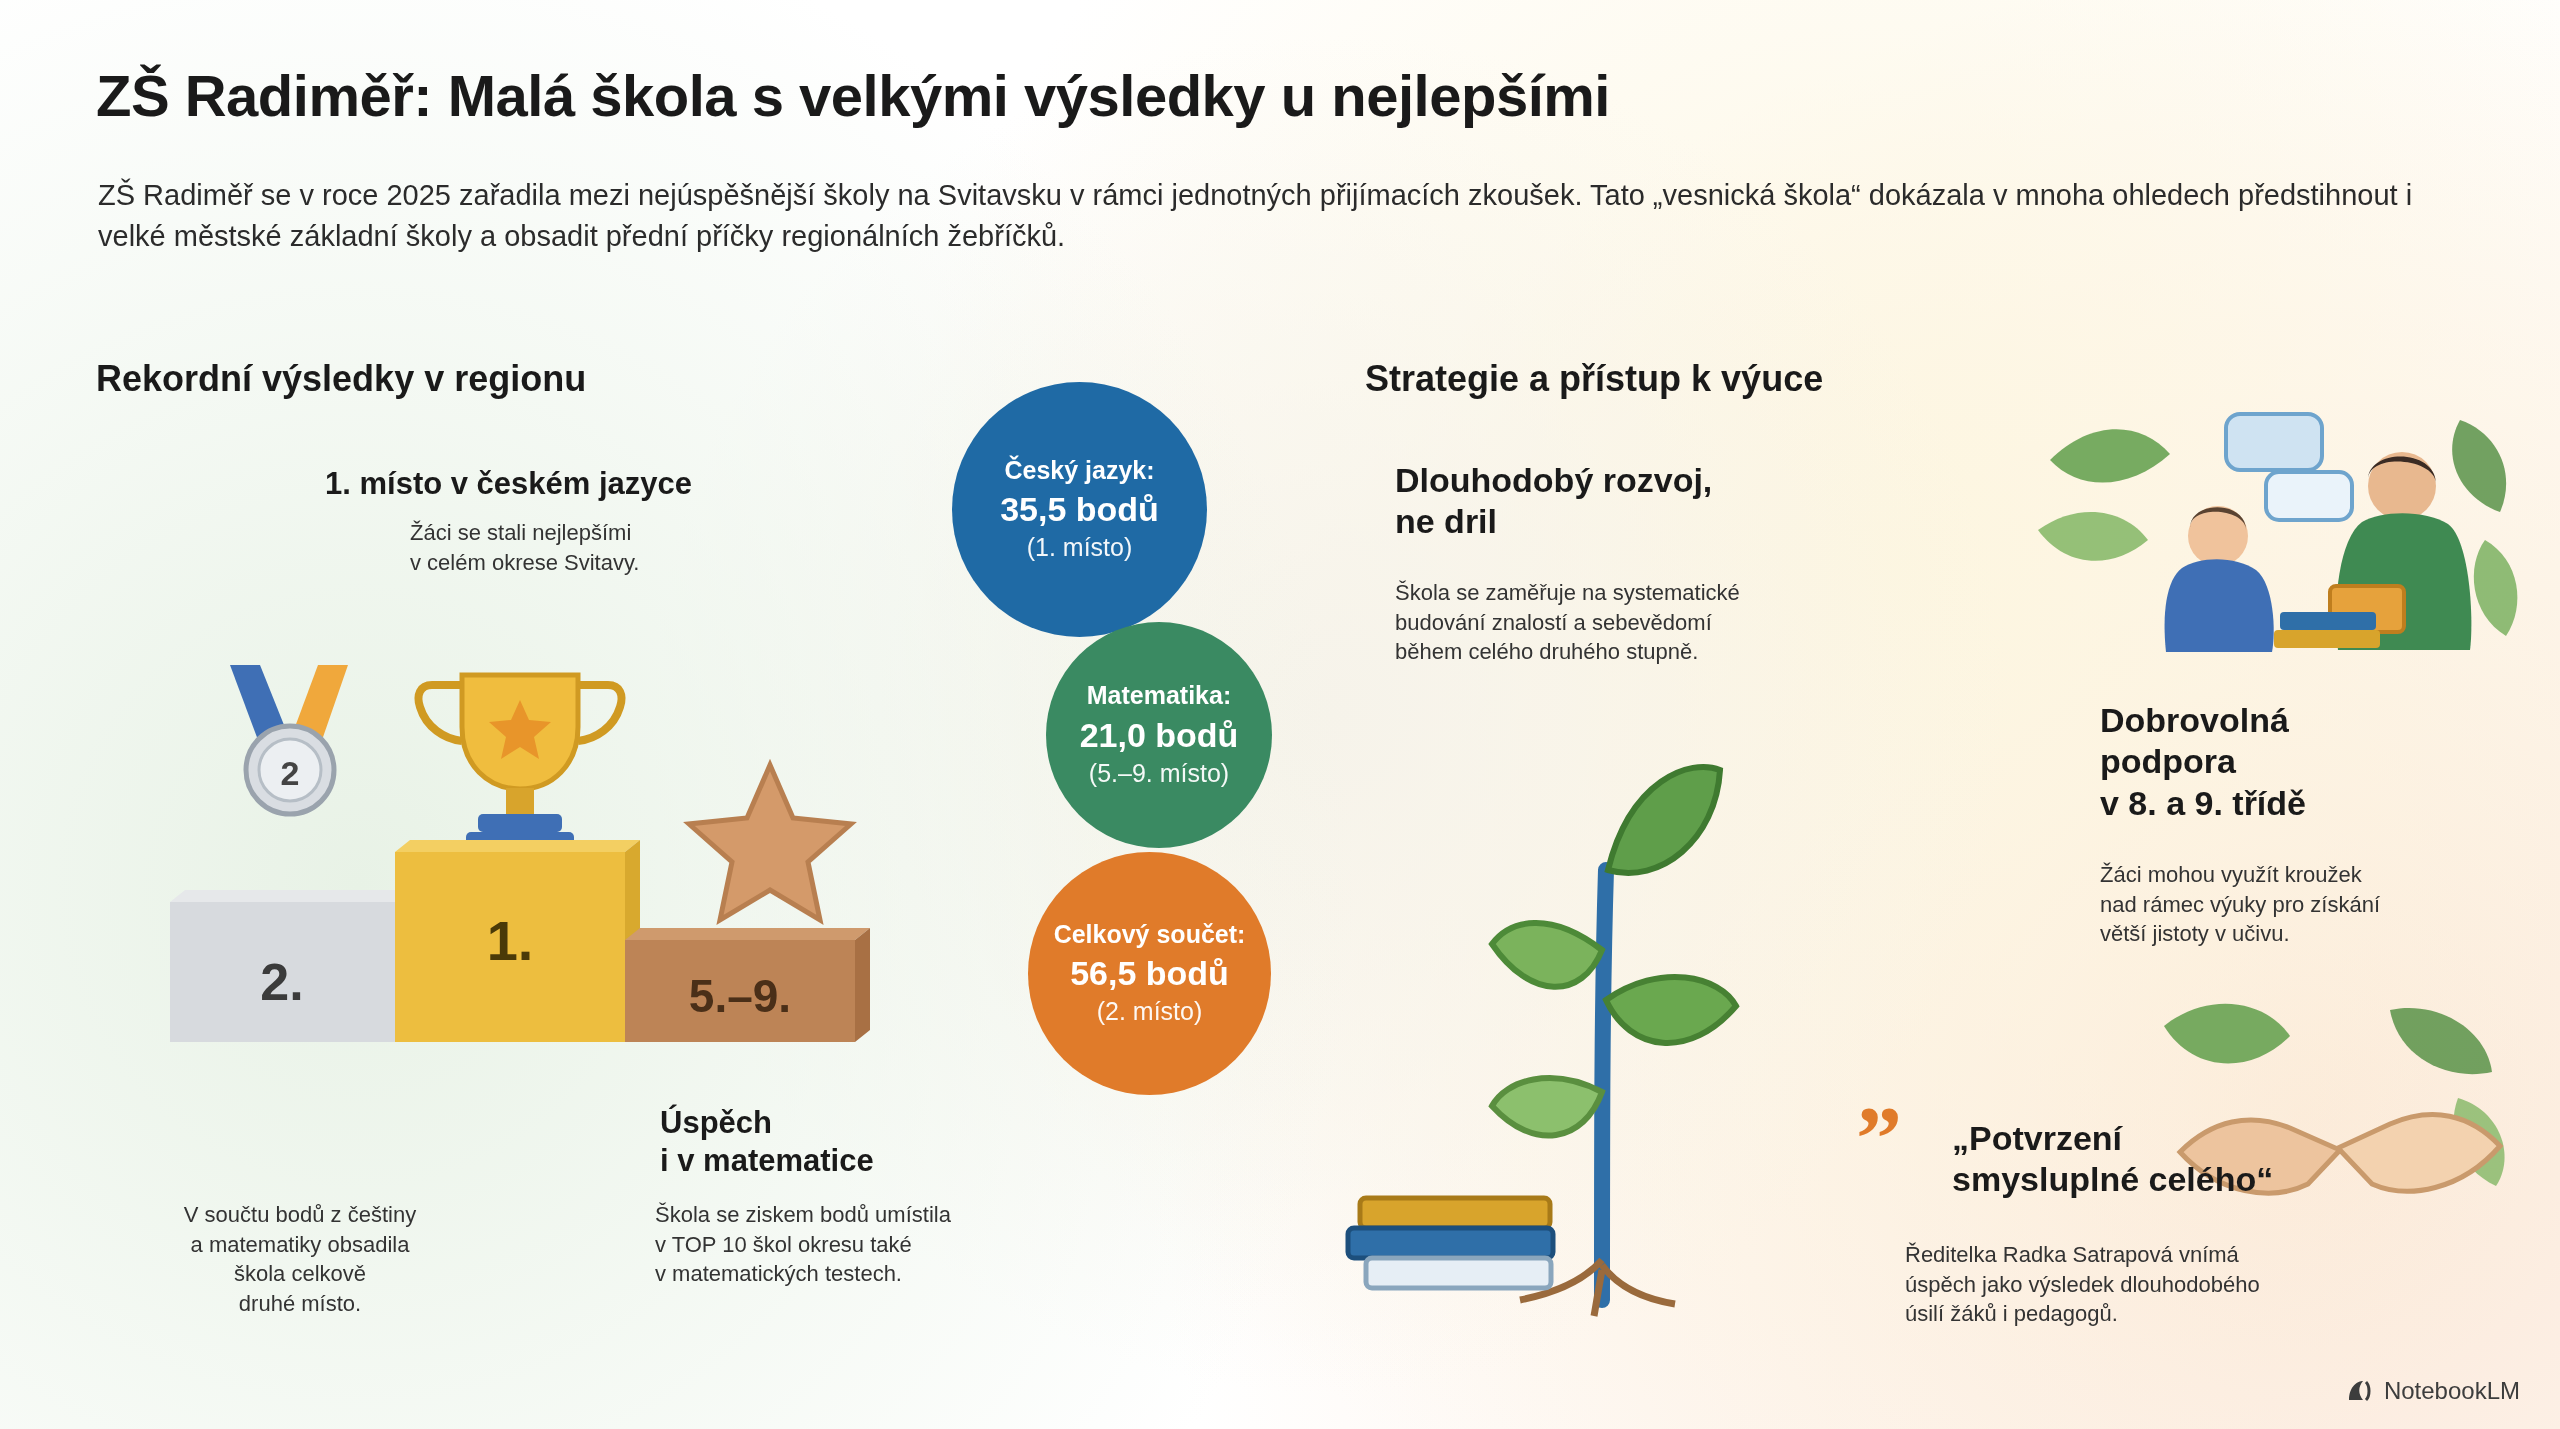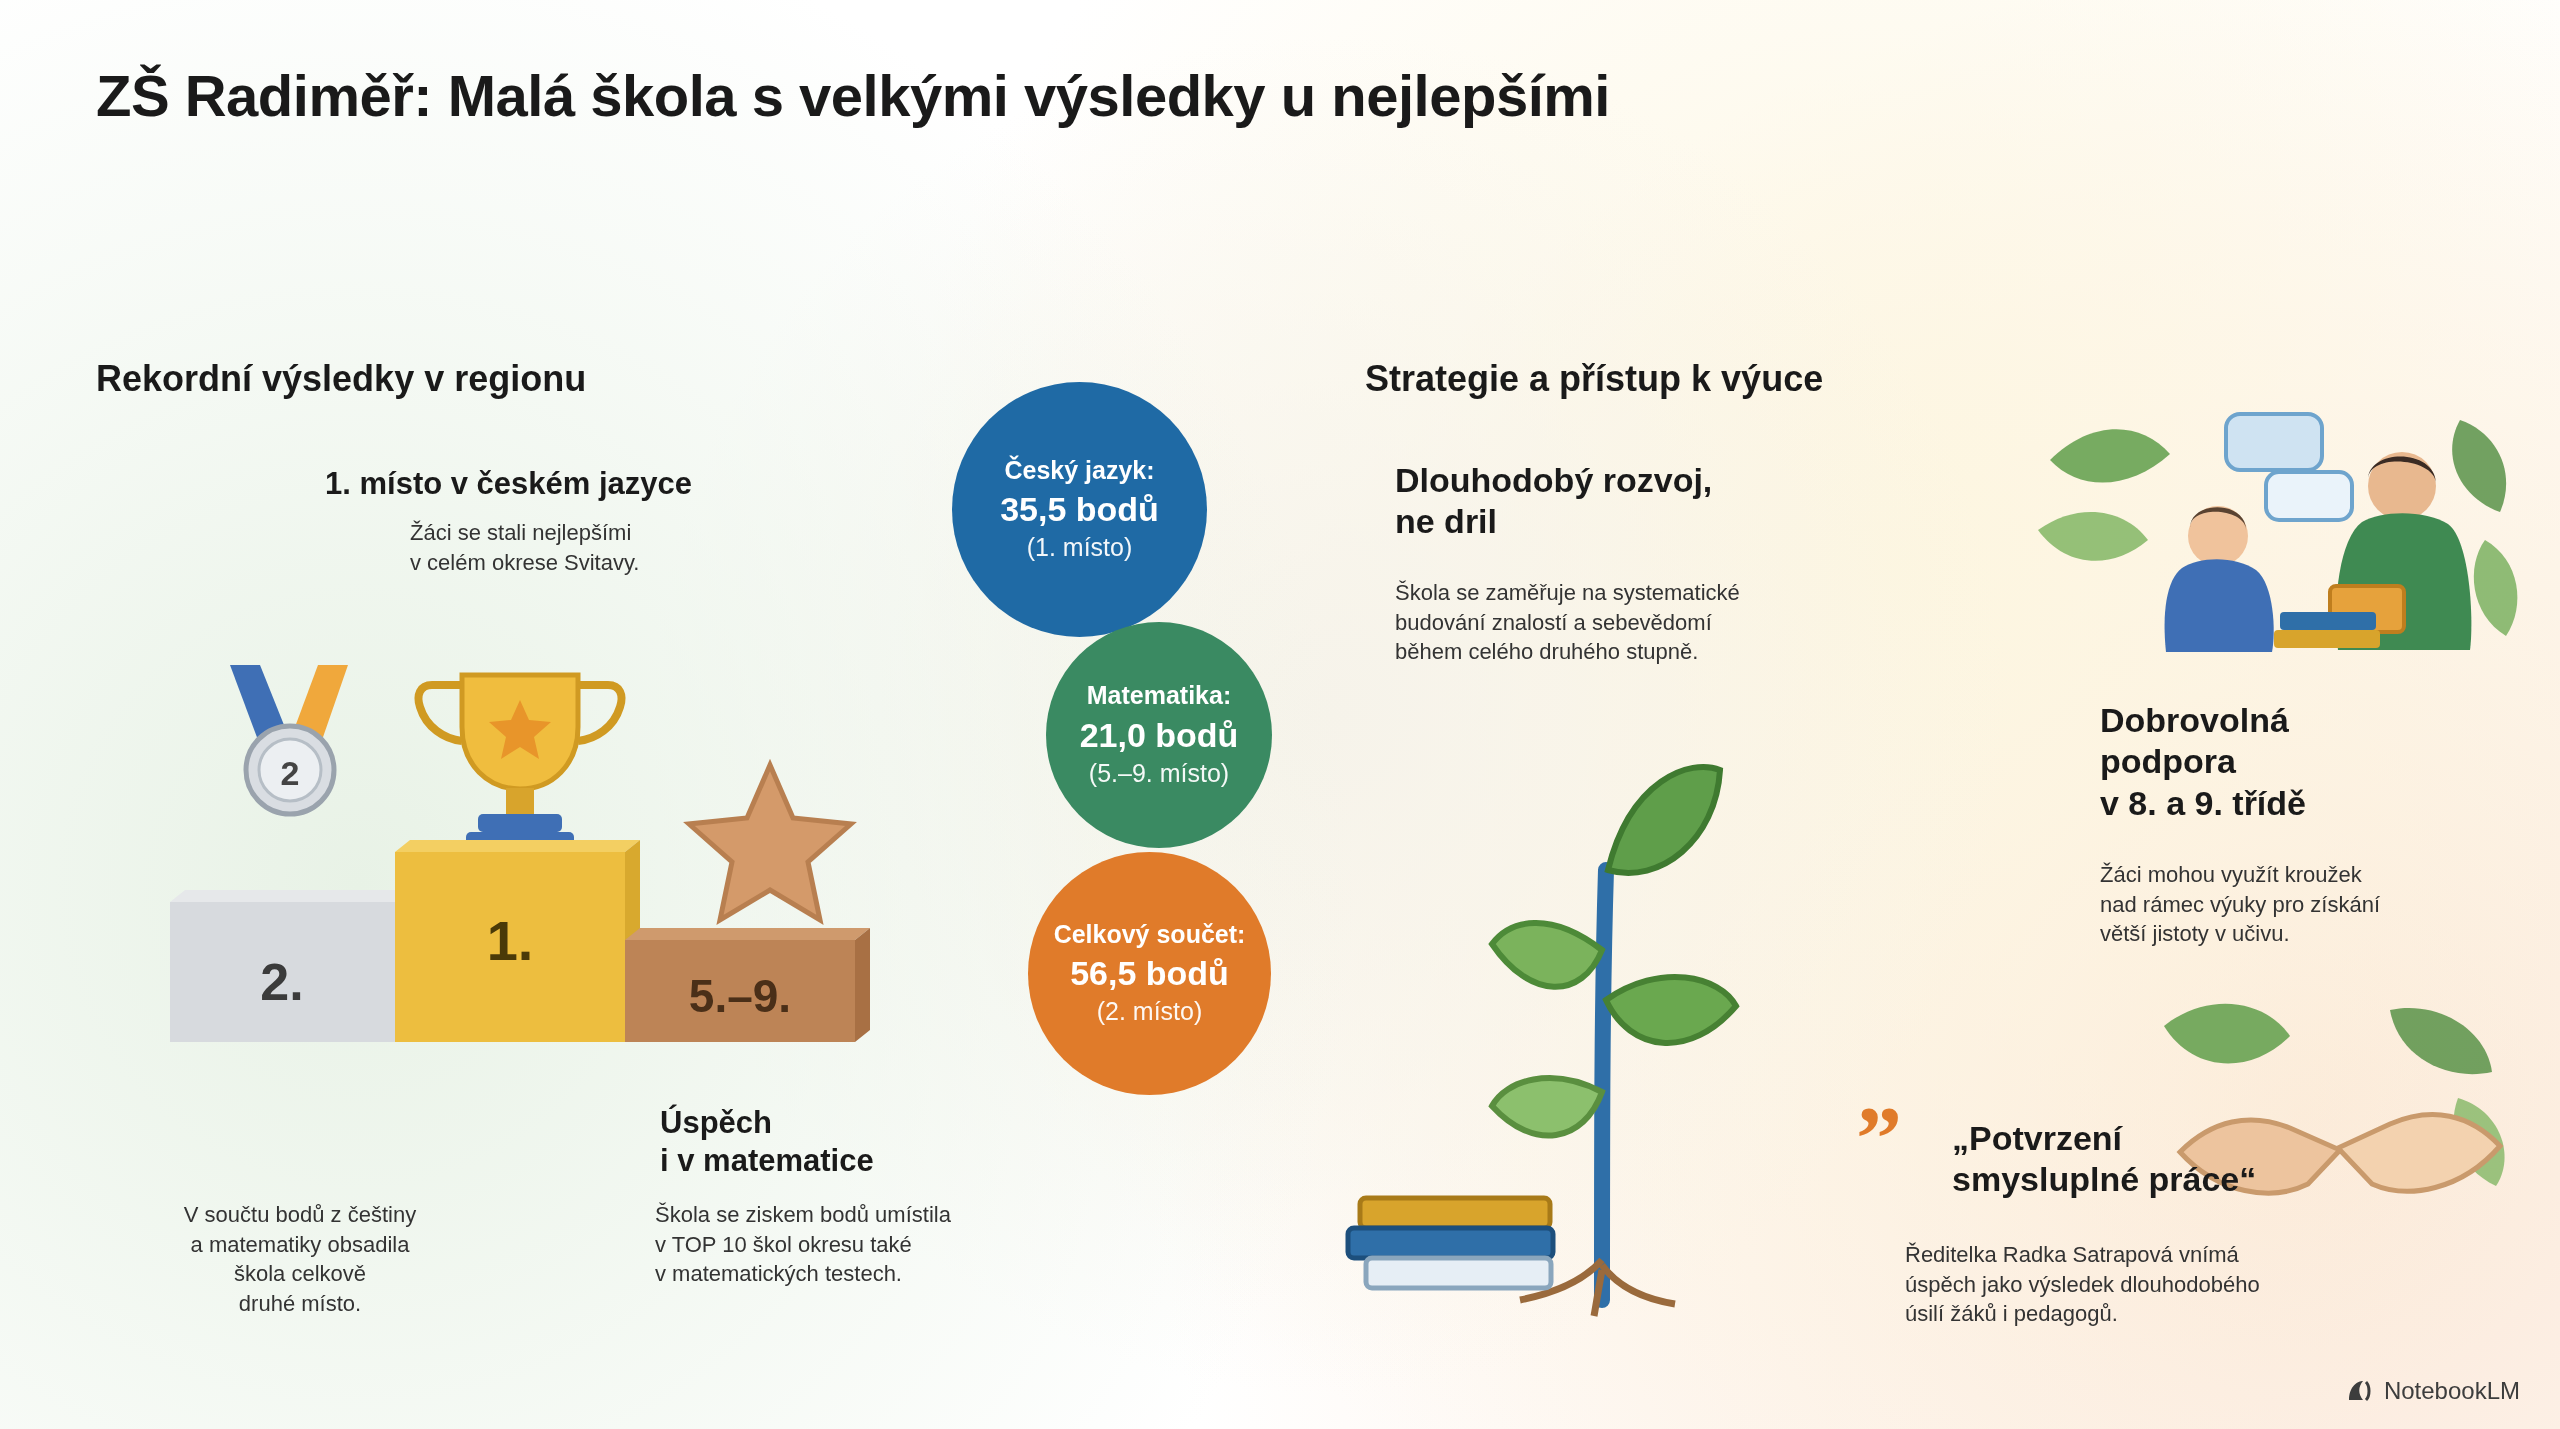--- a/index.html
+++ b/index.html
@@ -98,20 +98,21 @@
     display: flex; align-items: center; gap: 10px;
     color: #3d3d3d; font-size: 24px;
   }
 </style>
 </head>
 <body>
 
 <div id="page">
 
   <h1 class="title">ZŠ Radiměř: Malá škola s velkými výsledky u nejlepšími</h1>
+  <p class="subtitle">ZŠ Radiměř se v roce 2025 zařadila mezi nejúspěšnější školy na Svitavsku v rámci jednotných přijímacích zkoušek. Tato „vesnická škola“ dokázala v mnoha ohledech předstihnout i velké městské základní školy a obsadit přední příčky regionálních žebříčků.</p>
 
   <h2 class="sec-head" id="sec-left">Rekordní výsledky v regionu</h2>
   <h2 class="sec-head" id="sec-right">Strategie a přístup k výuce</h2>
 
   <div class="h3" id="cz-title">1. místo v českém jazyce</div>
   <div class="p" id="cz-body" style="white-space:pre-line;">Žáci se stali nejlepšími
 v celém okrese Svitavy.</div>
 
   <svg id="podium" viewBox="0 0 880 430">
 
@@ -255,21 +256,21 @@
     <path d="M250 30 C296 20 346 48 352 92 C306 102 258 76 250 30 Z" fill="#4f8c3e" opacity=".8"></path>
     <path d="M318 118 C360 130 376 176 356 206 C318 188 306 150 318 118 Z" fill="#7bb35c" opacity=".75"></path>
     <g>
       <path d="M40 172 C72 140 110 132 150 148 L200 170 L168 204 C132 222 78 214 40 172 Z" fill="#edc49e" stroke="#c99a6c" stroke-width="5"></path>
       <path d="M360 166 C330 134 292 126 250 144 L198 168 L232 204 C268 220 322 210 360 166 Z" fill="#f3d2af" stroke="#c99a6c" stroke-width="5"></path>
     </g>
   </svg>
 
   <div class="quote-mark">”</div>
   <div class="h3" id="quote-title" style="white-space:pre-line;font-size:34px;">„Potvrzení
-smysluplné práce“</div>
+smysluplné celého“</div>
   <div class="p" id="quote-body" style="white-space:pre-line;">Ředitelka Radka Satrapová vnímá
 úspěch jako výsledek dlouhodobého
 úsilí žáků i pedagogů.</div>
 
   <div id="watermark">
     <svg width="28" height="26" viewBox="0 0 28 26">
       <path d="M3 22 C3 8 12 3 17 3 C12 9 12 16 17 22 C11 22 7 22 3 22 Z" fill="#3d3d3d"></path>
       <path d="M20 4 C24 8 24 18 20 22" fill="none" stroke="#3d3d3d" stroke-width="3"></path>
     </svg>
     <span>NotebookLM</span>

